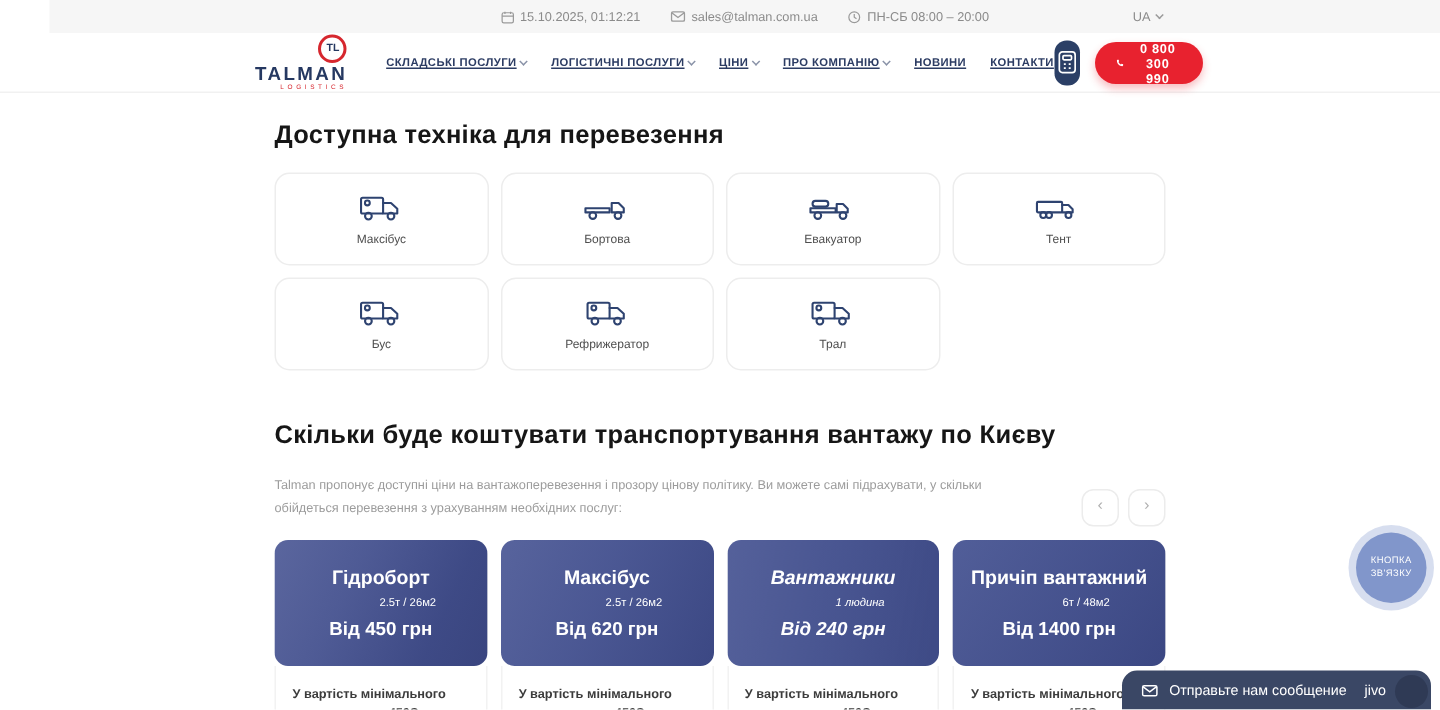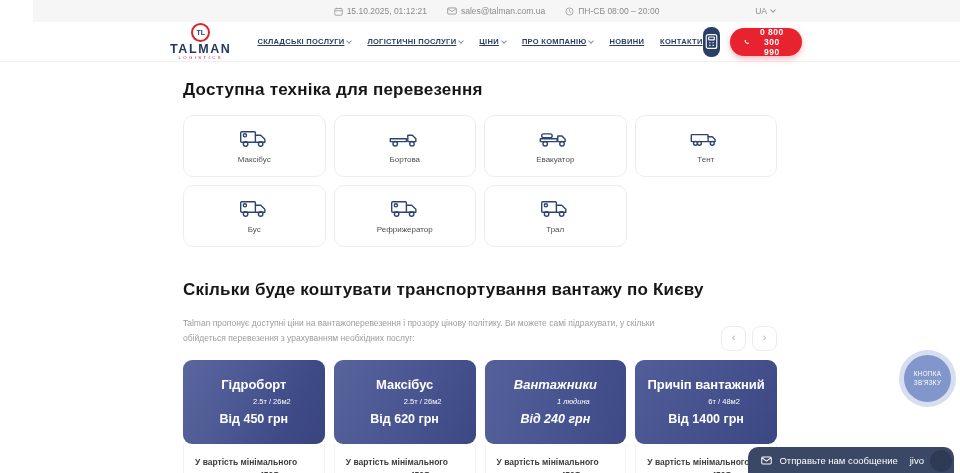--- a/index.html
+++ b/index.html
@@ -16,21 +16,21 @@
   .lang-switch { position:absolute; right:185px; top:0; height:22px;
                  display:flex; align-items:center; gap:4px; cursor:pointer; }
   .flag { width:13px; height:9px; border-radius:1px; overflow:hidden; display:block; }
   .flag .b { height:50%; background:#4e7be9; } .flag .y { height:50%; background:#f7d117; }
   .chev { width:4px; height:4px; border-right:1px solid #9a9a9a; border-bottom:1px solid #9a9a9a;
           transform:rotate(45deg); margin-top:-2px; display:inline-block; }
 
   
   .nav { height:40px; background:#fff; display:flex; align-items:center;
          border-bottom:1px solid #f1f1f1; }
-  .logo { margin-left:170px; display:flex; flex-direction:column; align-items:center;
+  .logo { margin-left:170px; display:flex; flex-direction:column; align-items:flex-end;
           cursor:pointer; line-height:1; }
   .logo-mark { width:19px; height:19px; border:2.5px solid #d6272e; border-radius:50%;
                display:flex; align-items:center; justify-content:center;
                color:#253861; font-size:7px; font-weight:bold; margin-bottom:1px; }
   .logo-name { font-size:12.5px; font-weight:bold; letter-spacing:1.6px; color:#253861; }
   .logo-sub  { font-size:4.3px; letter-spacing:2.4px; color:#d6272e; margin-top:1px; }
   .nav-menu { display:flex; align-items:center; gap:16px; margin-left:26px; }
   .nav-item { display:flex; align-items:center; gap:3px; font-size:7.5px; font-weight:bold;
               letter-spacing:.3px; color:#2c3c63; cursor:pointer; white-space:nowrap;text-decoration:underline; }
   .nav-item .chev { border-color:#8a93a8; }

